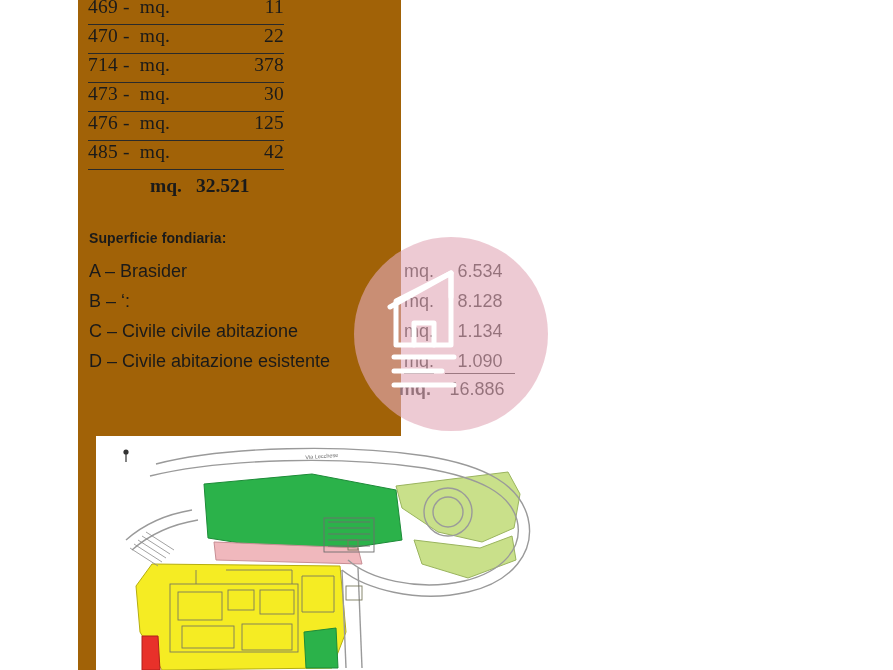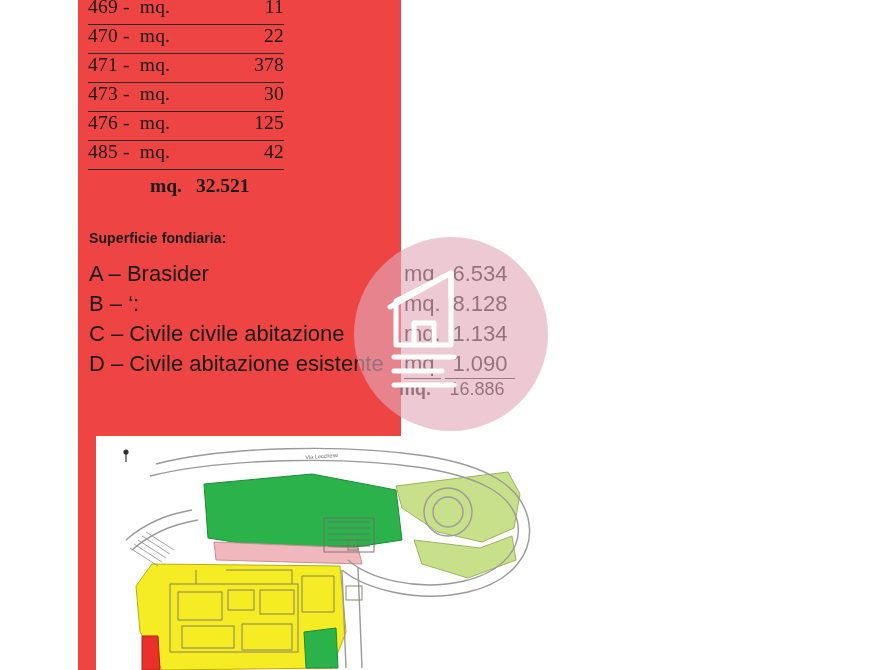--- a/index.html
+++ b/index.html
@@ -13,21 +13,21 @@
     position: relative;
     overflow: hidden;
     font-family: "Liberation Sans", sans-serif;
     color: #1a1a1a;
   }
 
   .page {
     position: absolute;
     left: 0; top: 0;
     width: 731px; height: 670px;
-    background: #ef4444;
+    background: #a16207;
   }
 
   
   .parcel-list {
     position: absolute;
     left: 88px;
     top: -4px;
     width: 196px;
   }
   .parcel-row {
@@ -65,21 +65,21 @@
   }
   .fond-rows {
     position: absolute;
     left: 89px;
     top: 258px;
     width: 430px;
   }
   .fond-row {
     position: relative;
     height: 30px;
-    font-size: 22px;
+    font-size: 18px;
   }
   .fond-label {
     position: absolute;
     left: 0;
     top: 3px;
     white-space: nowrap;
   }
   .fond-unit {
     position: absolute;
     left: 315px;
@@ -156,21 +156,21 @@
 
     <div class="parcel-row">
       <span class="p-left">469 -  mq.</span>
       <span class="p-right">11</span>
     </div>
     <div class="parcel-row">
       <span class="p-left">470 -  mq.</span>
       <span class="p-right">22</span>
     </div>
     <div class="parcel-row">
-      <span class="p-left">471 -  mq.</span>
+      <span class="p-left">714 -  mq.</span>
       <span class="p-right">378</span>
     </div>
     <div class="parcel-row">
       <span class="p-left">473 -  mq.</span>
       <span class="p-right">30</span>
     </div>
     <div class="parcel-row">
       <span class="p-left">476 -  mq.</span>
       <span class="p-right">125</span>
     </div>

